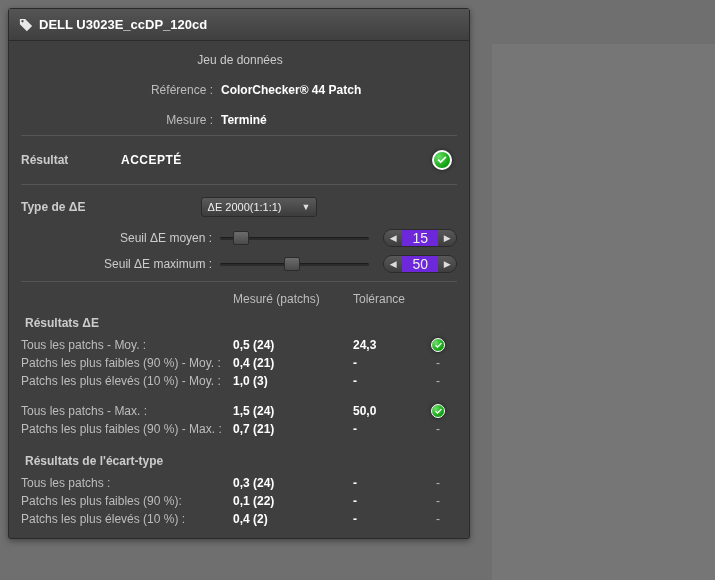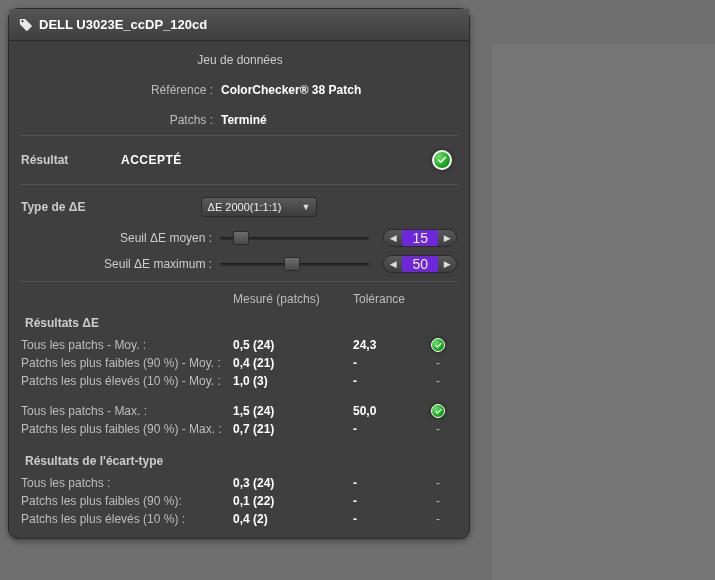--- a/index.html
+++ b/index.html
@@ -10,21 +10,21 @@
     font-size: 12px;
     color: #d6d6d6;
     position: relative;
   }
   .panel {
     position: absolute;
     left: 8px; top: 8px;
     width: 462px;
     background: #3f3f3f;
     border: 1px solid #2a2a2a;
-    border-radius: 10px;
+    border-radius: 3px;
     box-shadow: 0 2px 6px rgba(0,0,0,.4);
   }
   .titlebar {
     display: flex; align-items: center; gap: 6px;
     padding: 8px 10px;
     background: linear-gradient(#545454,#3f3f3f);
     border-bottom: 1px solid #2b2b2b;
     color: #fff;
     font-weight: bold;
     font-size: 13px;
@@ -117,24 +117,24 @@
           <path fill="#e8e8e8" d="M1 1h6l8 8-6 6-8-8V1zm3 4a1.3 1.3 0 100-2.6 1.3 1.3 0 000 2.6z"></path>
         </svg>
     </span>
     <span>DELL U3023E_ccDP_120cd</span>
   </div>
 
   <div class="body">
     <div class="section-title">Jeu de données</div>
     <div class="kv">
       <div class="k">Référence :</div>
-      <div class="v">ColorChecker® 38 Patch</div>
+      <div class="v">ColorChecker® 44 Patch</div>
     </div>
     <div class="kv">
-      <div class="k">Patchs :</div>
+      <div class="k">Mesure :</div>
       <div class="v">Terminé</div>
     </div>
 
     <div class="hr"></div>
 
     <div class="result-row">
       <div class="lbl">Résultat</div>
       <div class="val">ACCEPTÉ</div>
       <div class="chk">
         <span class="check">

